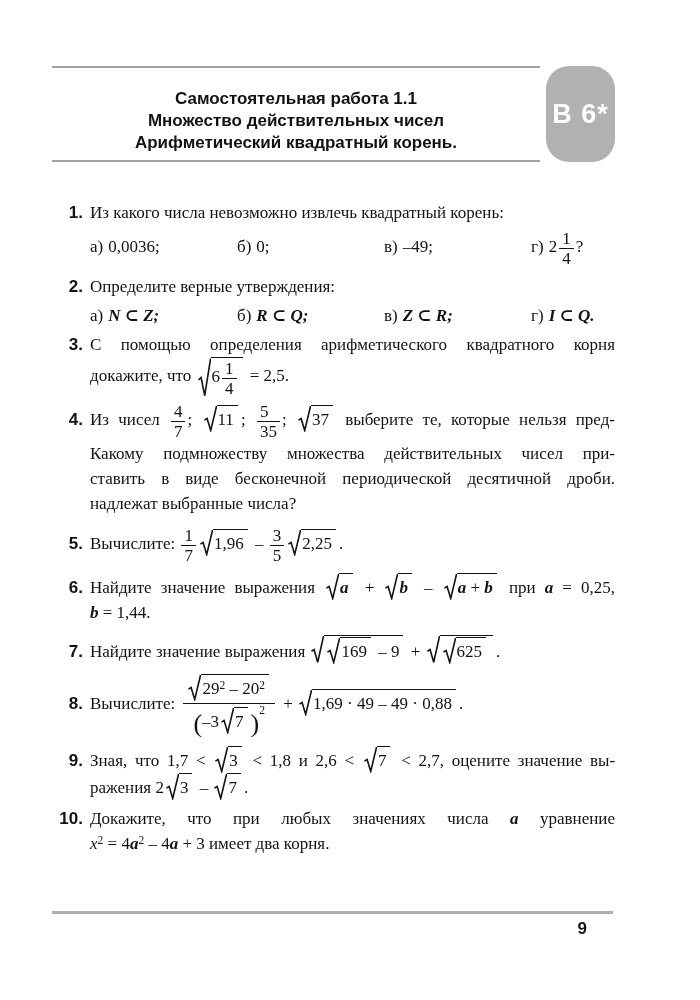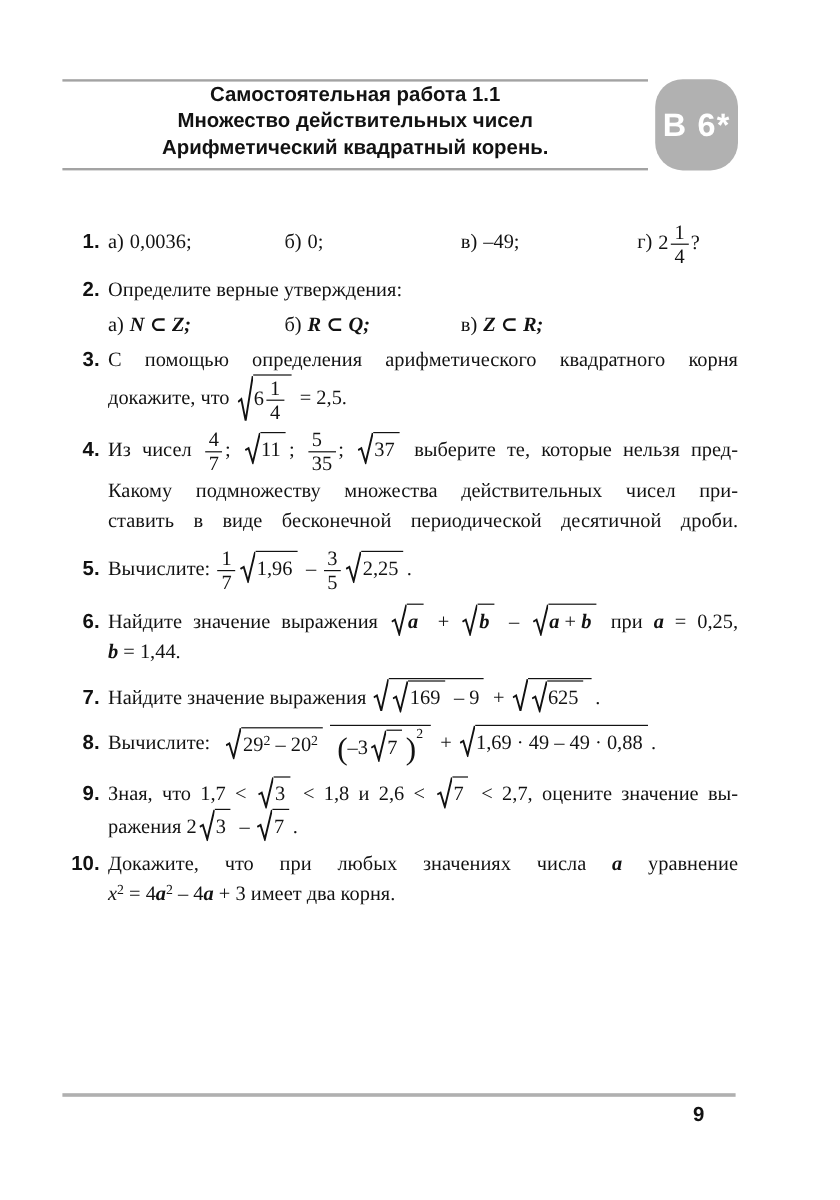--- a/index.html
+++ b/index.html
@@ -4,21 +4,21 @@
 <style>
   html,body { margin:0; padding:0; background:#ffffff; }
   body { width:700px; height:1000px; font-family:"Liberation Serif","DejaVu Serif",serif;
          font-size:17px; color:#121212; }
   .page { position:relative; width:700px; height:1000px; overflow:hidden; background:#fff; }
   .content { padding:66px 85px 0 52px; }
 
   
   .hdr { display:flex; align-items:stretch; }
   .hdr-box { flex:1 1 auto; border-top:2px solid #a3a3a3; border-bottom:2px solid #a3a3a3;
-             padding:0 0 6px; text-align:center;
+             padding:20px 0 6px; text-align:center;
              font-family:"Liberation Sans",sans-serif; font-weight:bold; font-size:17px; line-height:22px; }
   .hdr-badge { width:69px; min-width:69px; margin-left:6px; background:#b1b1b1; color:#ffffff;
                font-family:"Liberation Sans",sans-serif; font-weight:bold; font-size:27px;
                display:flex; align-items:center; justify-content:center; letter-spacing:1px; }
 
   
   .problems { margin-top:38px; }
   .prob { display:flex; align-items:baseline; }
   .pnum { min-width:31px; text-align:right; margin-right:7px;
           font-family:"Liberation Sans",sans-serif; font-weight:bold; font-size:17px; line-height:25px; }
@@ -43,21 +43,21 @@
   .sqrt { display:inline-block; position:relative; padding-left:13px; margin:0 3px 0 2px; }
   .sqrt > svg.rt { position:absolute; left:0; top:0; width:13px; height:100%; }
   .sqrt > .rd { display:inline-block; border-top:1.6px solid #121212; padding:1px 4px 0 1px; }
   .sqrt.tall { vertical-align:middle; }
 
   sup { font-size:11.5px; line-height:0; vertical-align:5px; }
   sup.hs { vertical-align:13px; }
   .bigp { font-size:26px; vertical-align:middle; line-height:25px; }
 
   
-  .bigfrac { display:inline-flex; flex-direction:row; align-items:center; vertical-align:middle;
+  .bigfrac { display:inline-flex; flex-direction:column; align-items:center; vertical-align:middle;
              margin:0 4px; }
   .bf-n { padding:0 3px 2px; }
   .bf-d { border-top:1.7px solid #121212; padding:3px 6px 0; align-self:stretch; text-align:center; }
 
   
   .mb4{margin-bottom:4px;} .mb6{margin-bottom:6px;} .mb8{margin-bottom:8px;}
   .mb10{margin-bottom:10px;}
 
   
   .footer { position:absolute; left:52px; top:911px; width:561px; }
@@ -86,40 +86,42 @@
         <div>Арифметический квадратный корень.</div>
       </div>
       <div class="hdr-badge" style="background: rgb(177, 177, 177); border-radius: 23px;">В 6*</div>
     </div>
 
     <div class="problems">
 
       <div class="prob mb6">
         <div class="pnum">1.</div>
         <div class="pbody">
+          <div>Из какого числа невозможно извлечь квадратный корень:</div>
           <div class="opts">
             <div class="opt"><span class="lbl">а)</span><span>0,0036;</span></div>
             <div class="opt"><span class="lbl">б)</span><span>0;</span></div>
             <div class="opt"><span class="lbl">в)</span><span>–49;</span></div>
             <div class="opt"><span class="lbl">г)</span><span>2</span><span class="frac">
                   <span class="fn">1</span>
                   <span class="fd">4</span>
                 </span><span>?</span></div>
           </div>
         </div>
       </div>
 
       <div class="prob mb4">
         <div class="pnum">2.</div>
         <div class="pbody">
           <div>Определите верные утверждения:</div>
           <div class="opts">
             <div class="opt"><span class="lbl">а)</span><span class="seto">N ⊂ Z;</span></div>
             <div class="opt"><span class="lbl">б)</span><span class="seto">R ⊂ Q;</span></div>
             <div class="opt"><span class="lbl">в)</span><span class="seto">Z ⊂ R;</span></div>
+            <div class="opt"><span class="lbl">г)</span><span class="seto">I ⊂ Q.</span></div>
           </div>
         </div>
       </div>
 
       <div class="prob mb4">
         <div class="pnum">3.</div>
         <div class="pbody">
           <div class="just">С помощью определения арифметического квадратного корня</div>
           <div>
             <span>докажите, что</span>
@@ -150,20 +152,21 @@
                 <span class="fn">5</span>
                 <span class="fd">35</span>
               </span><span>;</span>
             <span class="sqrt"><svg class="rt">
                   <use href="#radsign"></use>
                 </svg><span class="rd">37</span></span>
             <span>выберите те, которые нельзя пред-</span>
           </div>
           <div class="just">Какому подмножеству множества действительных чисел при-</div>
           <div class="just">ставить в виде бесконечной периодической десятичной дроби.</div>
+          <div>надлежат выбранные числа?</div>
         </div>
       </div>
 
       <div class="prob mb8">
         <div class="pnum">5.</div>
         <div class="pbody">
           <span>Вычислите:</span>
           <span class="frac">
               <span class="fn">1</span>
               <span class="fd">7</span>

